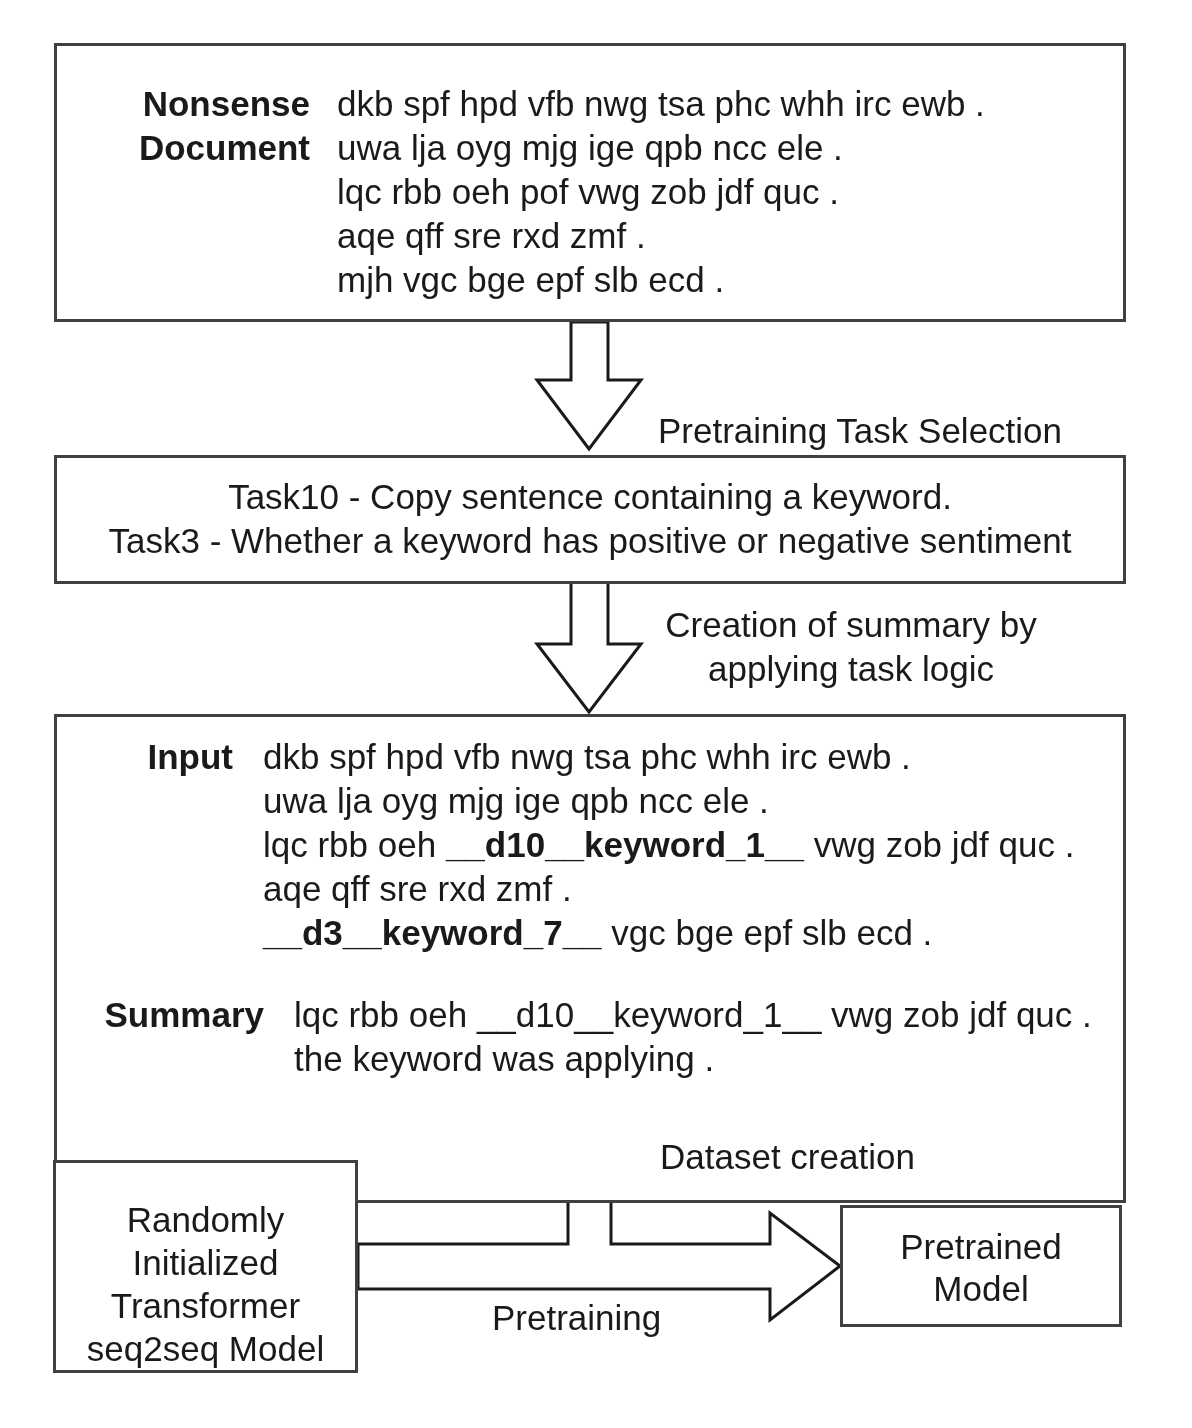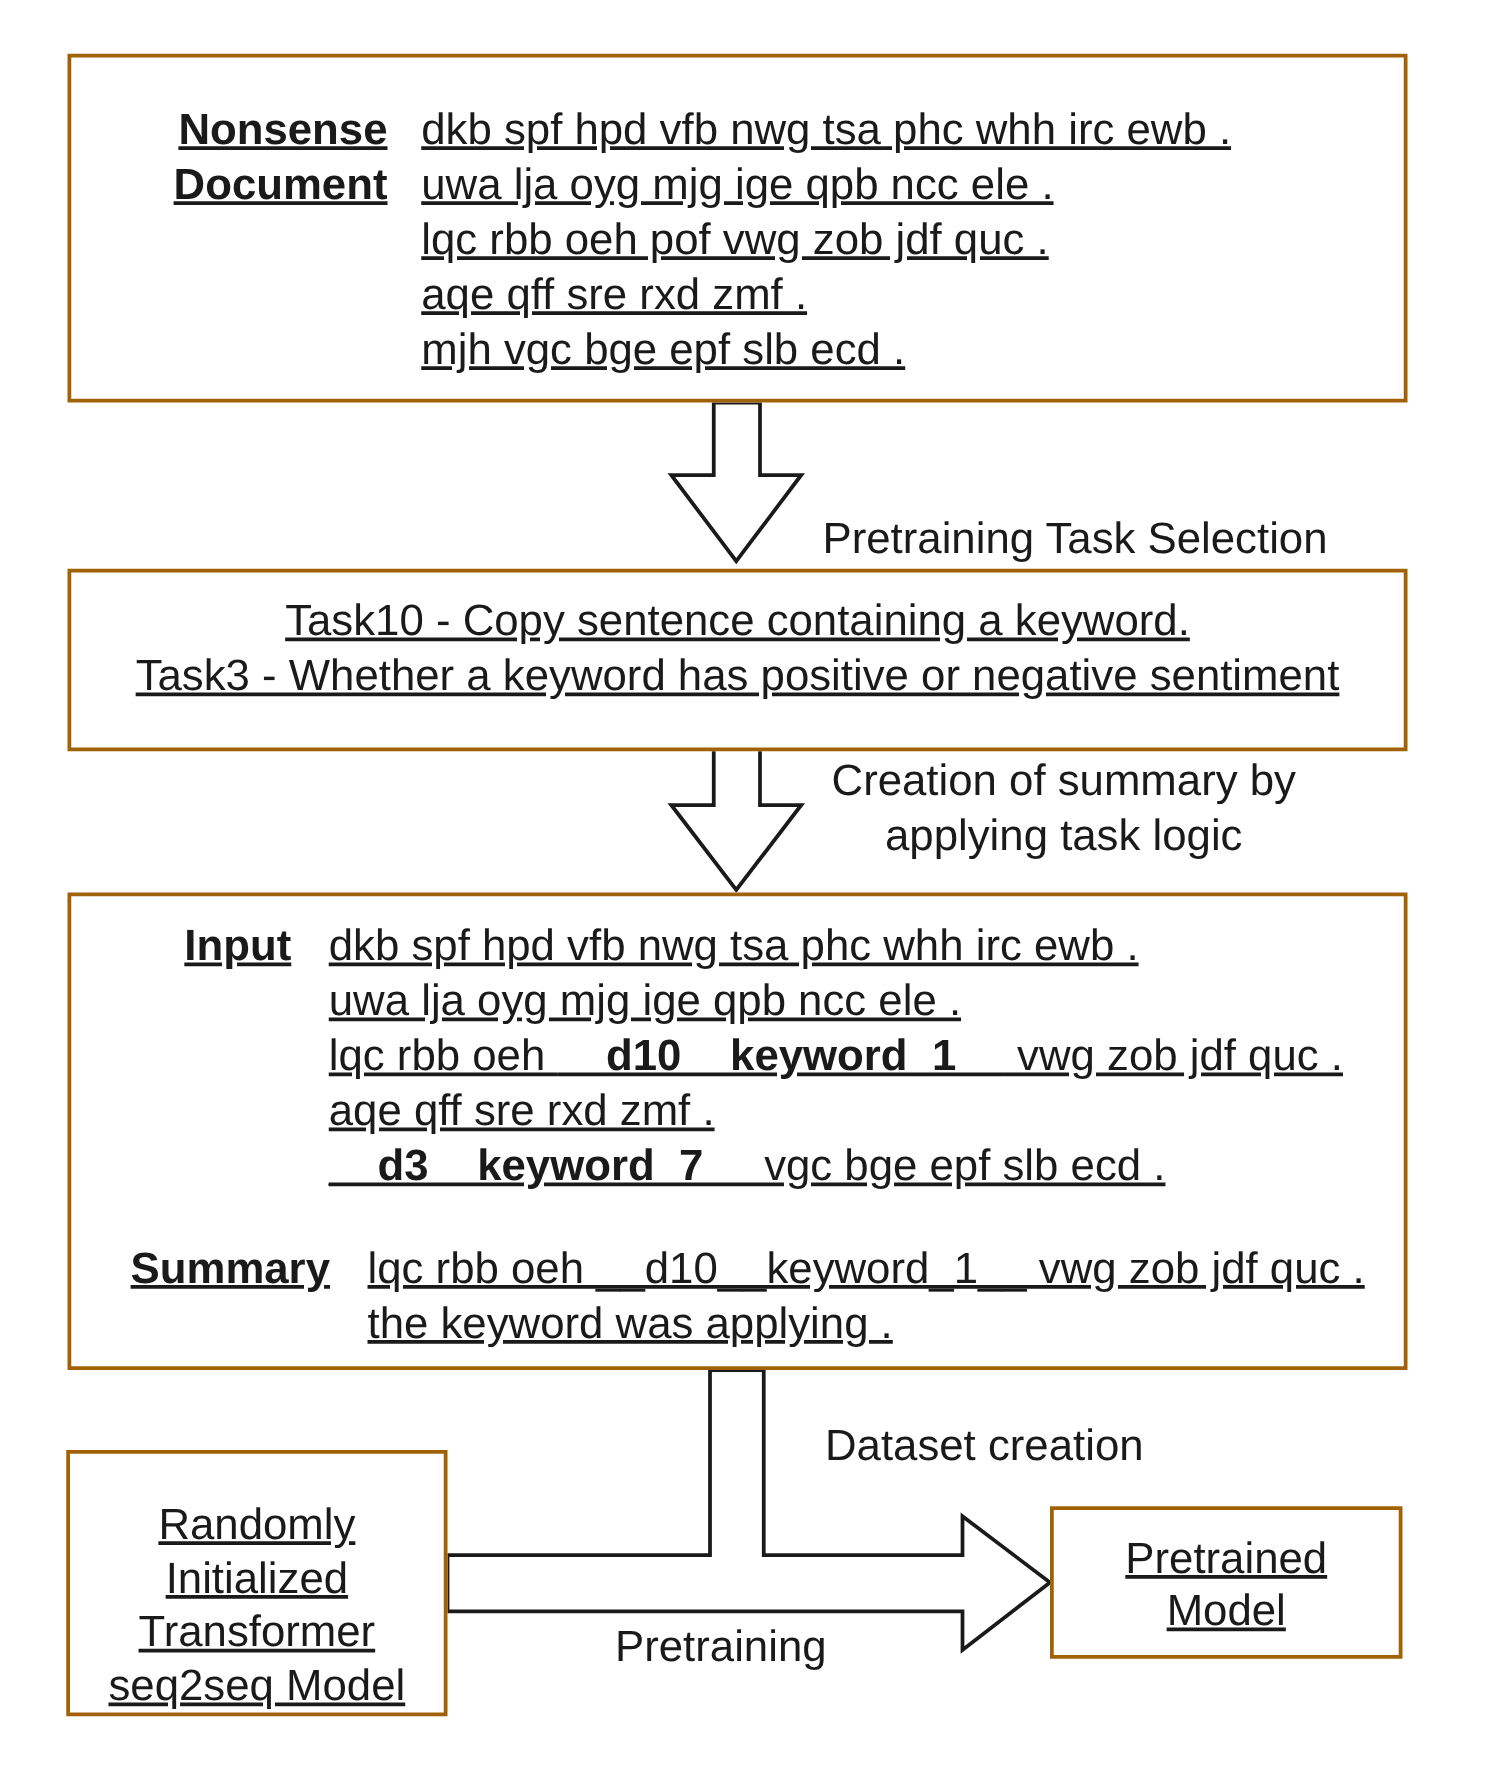--- a/index.html
+++ b/index.html
@@ -19,27 +19,26 @@
     overflow: hidden;
   }
   .svg-layer {
     position: absolute;
     left: 0; top: 0;
     width: 1192px; height: 1428px;
   }
   .box {
     position: absolute;
     box-sizing: border-box;
-    border: 3px solid #a16207;
+    border: 3px solid #404040;
     background: #ffffff;
-    text-decoration: underline;
   }
   .box1 { left: 54px; top: 43px;  width: 1072px; height: 279px; padding: 36px 0 0 0; }
-  .box2 { left: 54px; top: 455px; width: 1072px; height: 146px; padding: 17px 0 0 0; text-align: center; }
-  .box3 { left: 54px; top: 714px; width: 1072px; height: 382px; padding: 18px 0 0 0; }
+  .box2 { left: 54px; top: 455px; width: 1072px; height: 129px; padding: 17px 0 0 0; text-align: center; }
+  .box3 { left: 54px; top: 714px; width: 1072px; height: 489px; padding: 18px 0 0 0; }
   .model-box {
     left: 53px; top: 1160px; width: 305px; height: 213px;
     padding: 35px 0 0 0; text-align: center; line-height: 43px;
   }
   .pretrained-box {
     left: 840px; top: 1205px; width: 282px; height: 122px;
     padding: 18px 0 0 0; text-align: center; line-height: 42px;
   }
   .labeled-row {
     display: grid;

